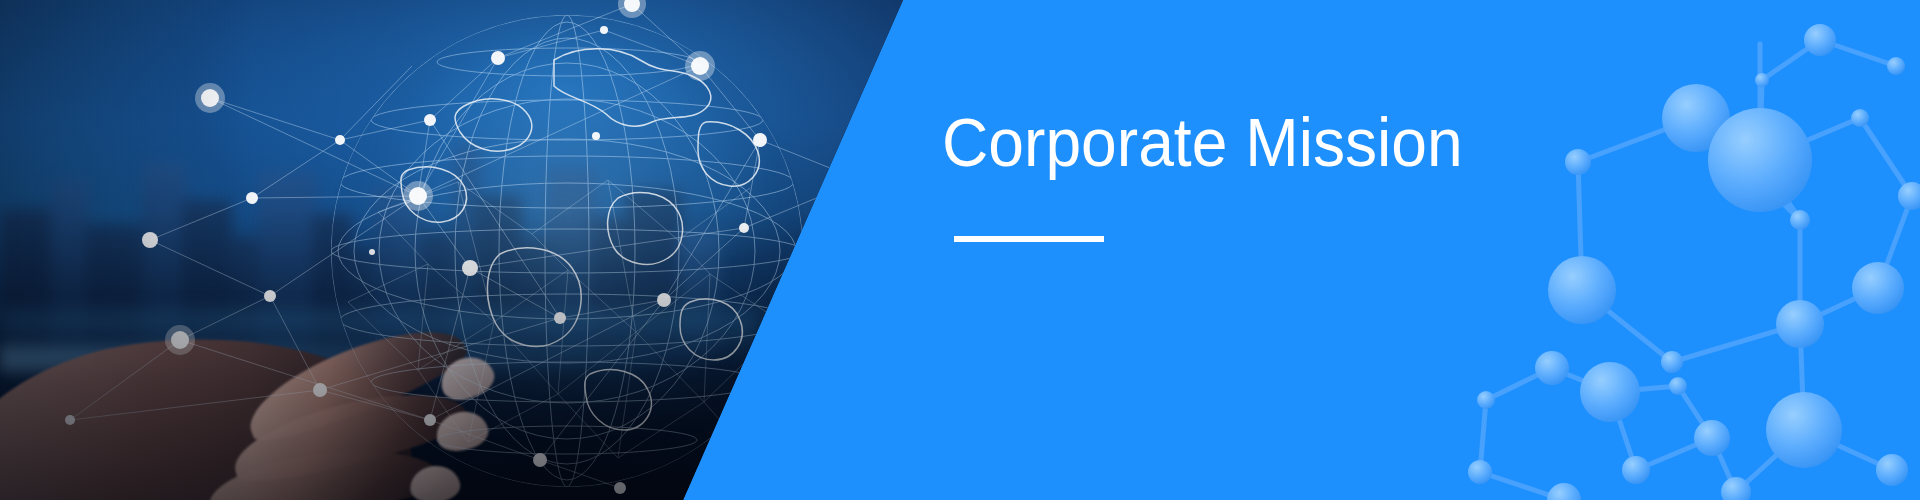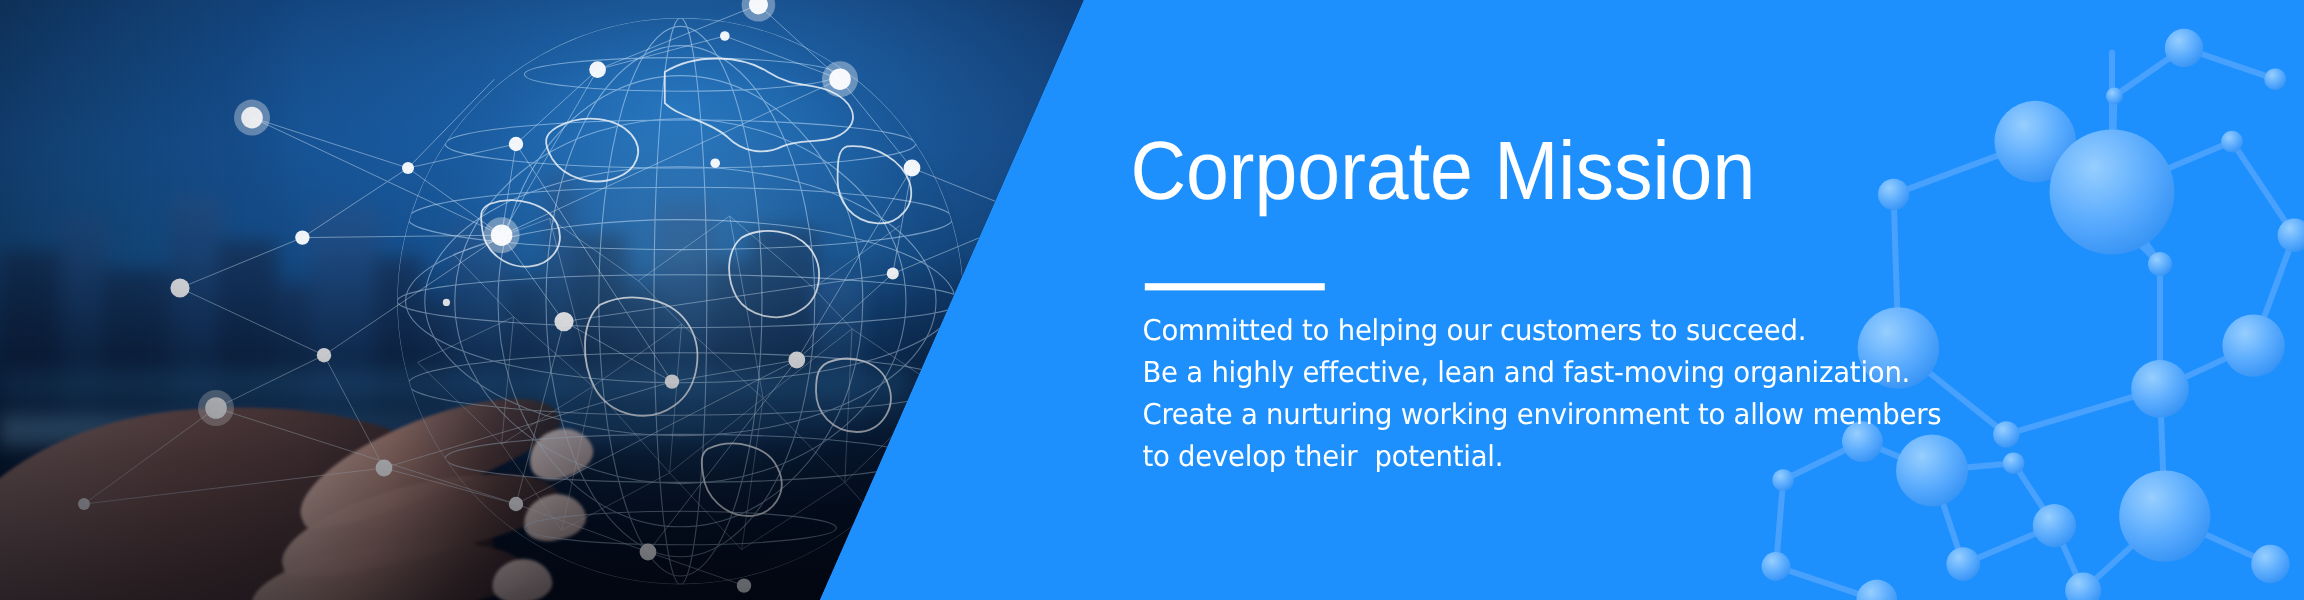--- a/index.html
+++ b/index.html
@@ -382,21 +382,15 @@
         <circle cx="218" cy="386" r="9"></circle>
       </g>
     </svg>
   </div>
 
   <div class="panel">
     <h1 class="page-title">Corporate Mission</h1>
 
     <div class="divider"></div>
 
-    <div class="mission-lines">
-      <p class="mission-line">Committed to helping our customers to succeed.</p>
-      <p class="mission-line">Be a highly effective, lean and fast-moving organization.</p>
-      <p class="mission-line">Create a nurturing working environment to allow members</p>
-      <p class="mission-line">to develop their  potential.</p>
-    </div>
   </div>
 
 </div>
 
 </body></html>

